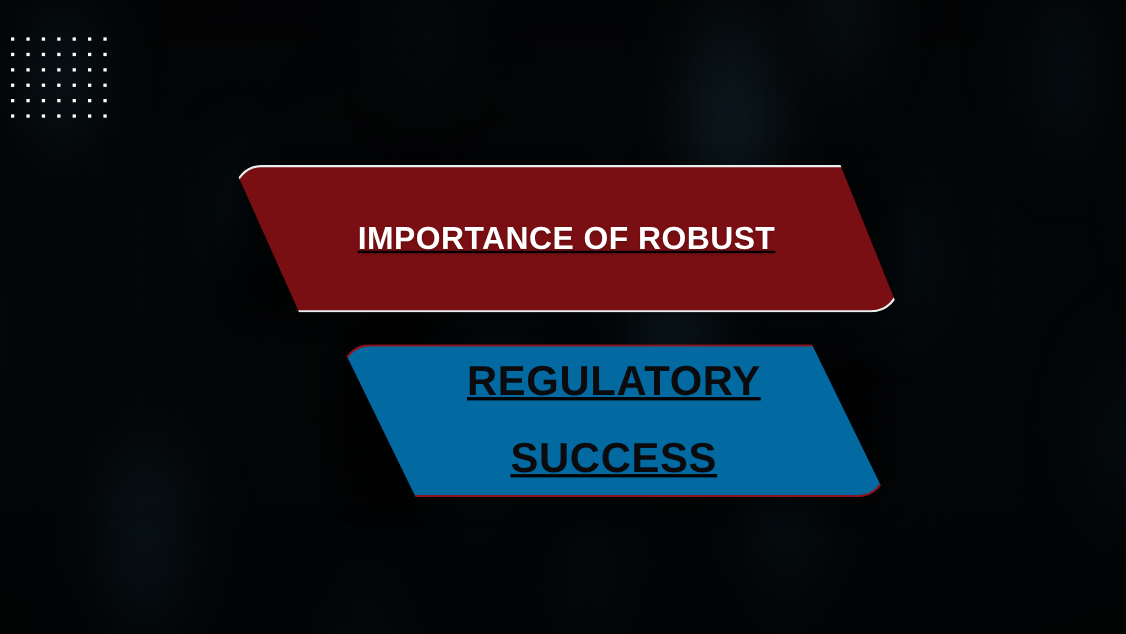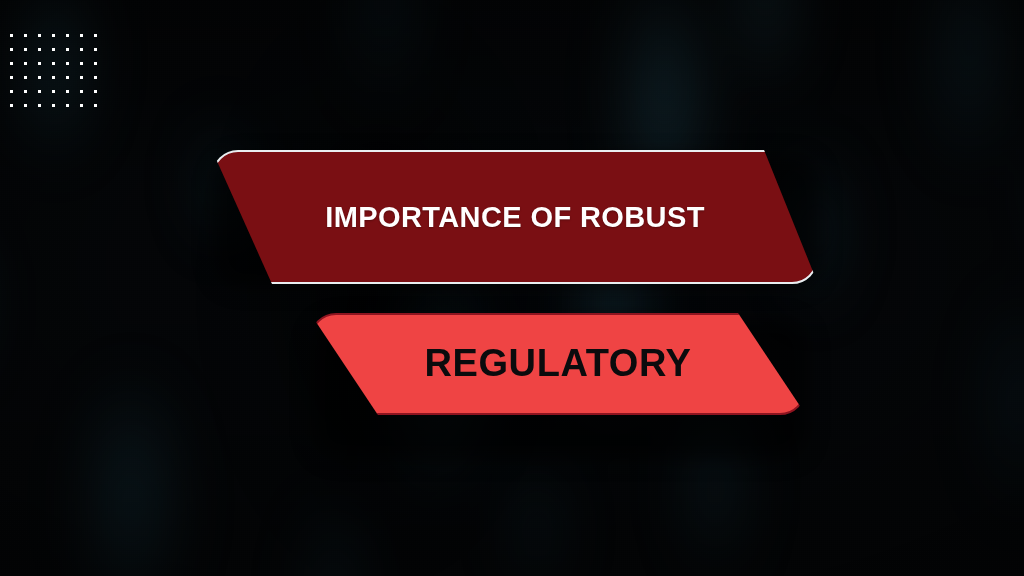--- a/index.html
+++ b/index.html
@@ -105,20 +105,21 @@
 
   
   .banner {
     position: absolute;
     display: flex;
     flex-direction: column;
     align-items: center;
     justify-content: center;
     text-align: center;
     box-sizing: border-box;
+    text-decoration: underline;
   }
 
   
   .banner-primary {
     left: 212px;
     top: 150px;
     width: 606px;
     height: 134px;
     background: #7a0f13;
     border: 2px solid #e9eef0;
@@ -143,22 +144,22 @@
     text-shadow: 0 1px 2px rgba(0,0,0,0.28);
     position: relative;
     z-index: 2;
   }
 
   
   .banner-secondary {
     left: 310px;
     top: 313px;
     width: 496px;
-    height: 102px;
-    background: #ef4444;
+    height: 139px;
+    background: #0369a1;
     border: 2px solid #8e1420;
     border-radius: 26px;
     clip-path: polygon(0% 0%, 86.3% 0%, 100% 100%, 13.7% 100%);
     gap: 20px;
     -webkit-clip-path: polygon(0% 0%, 86.3% 0%, 100% 100%, 13.7% 100%);
   }
   .banner-secondary .line {
     color: #0b0b0d;
     font-weight: 700;
     font-size: 38px;
@@ -237,15 +238,16 @@
   <div class="banner-shadow shadow-primary"></div>
   <div class="banner-shadow shadow-secondary"></div>
 
   <div class="banner banner-primary">
     <div class="plate"></div>
     <div class="line">IMPORTANCE OF ROBUST</div>
   </div>
 
   <div class="banner banner-secondary">
     <div class="line">REGULATORY</div>
+    <div class="line">SUCCESS</div>
   </div>
 
 </div>
 
 </body></html>

